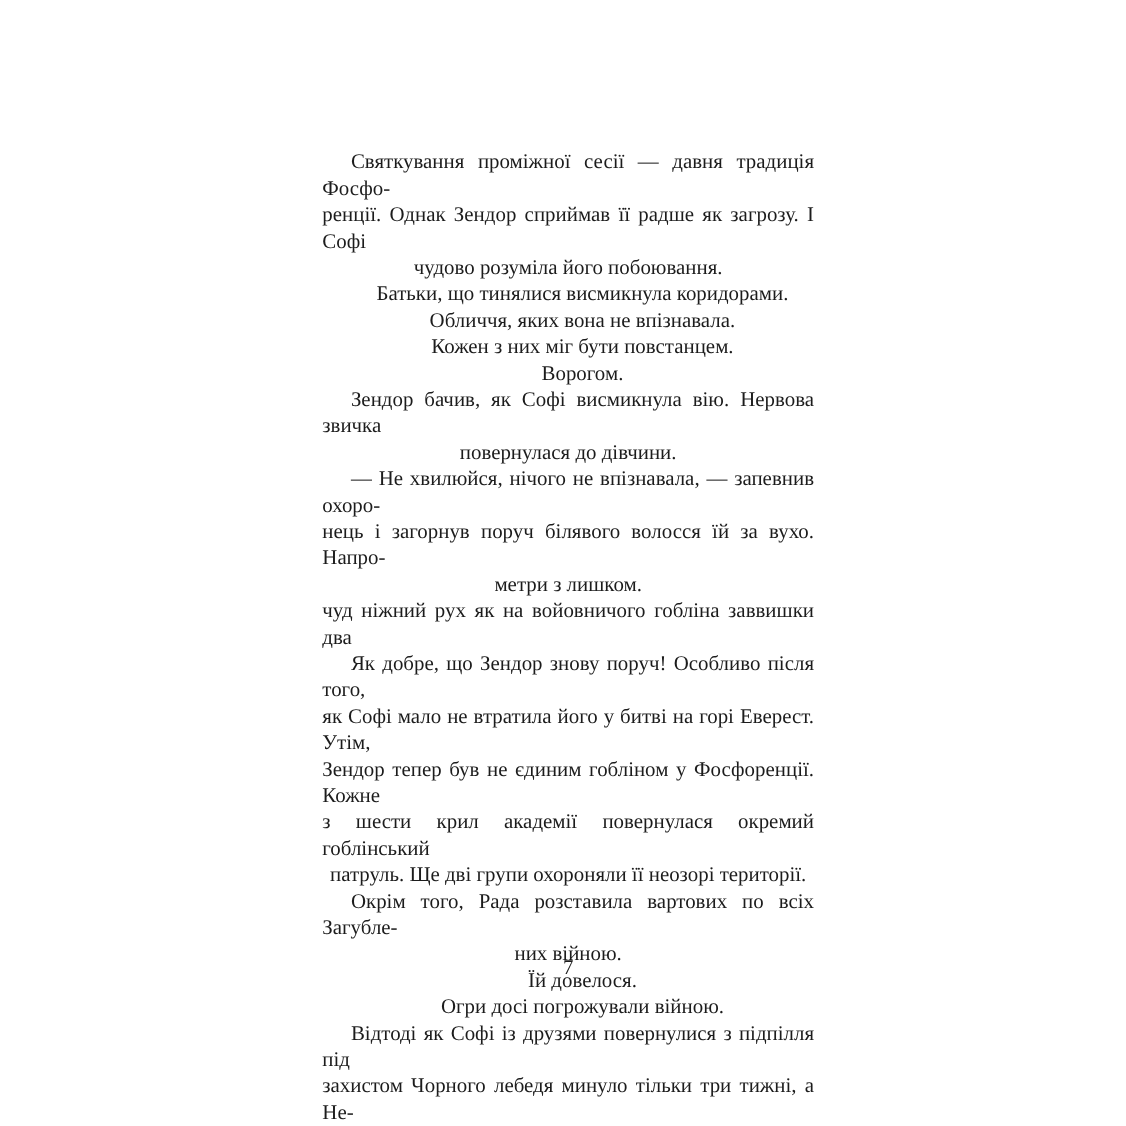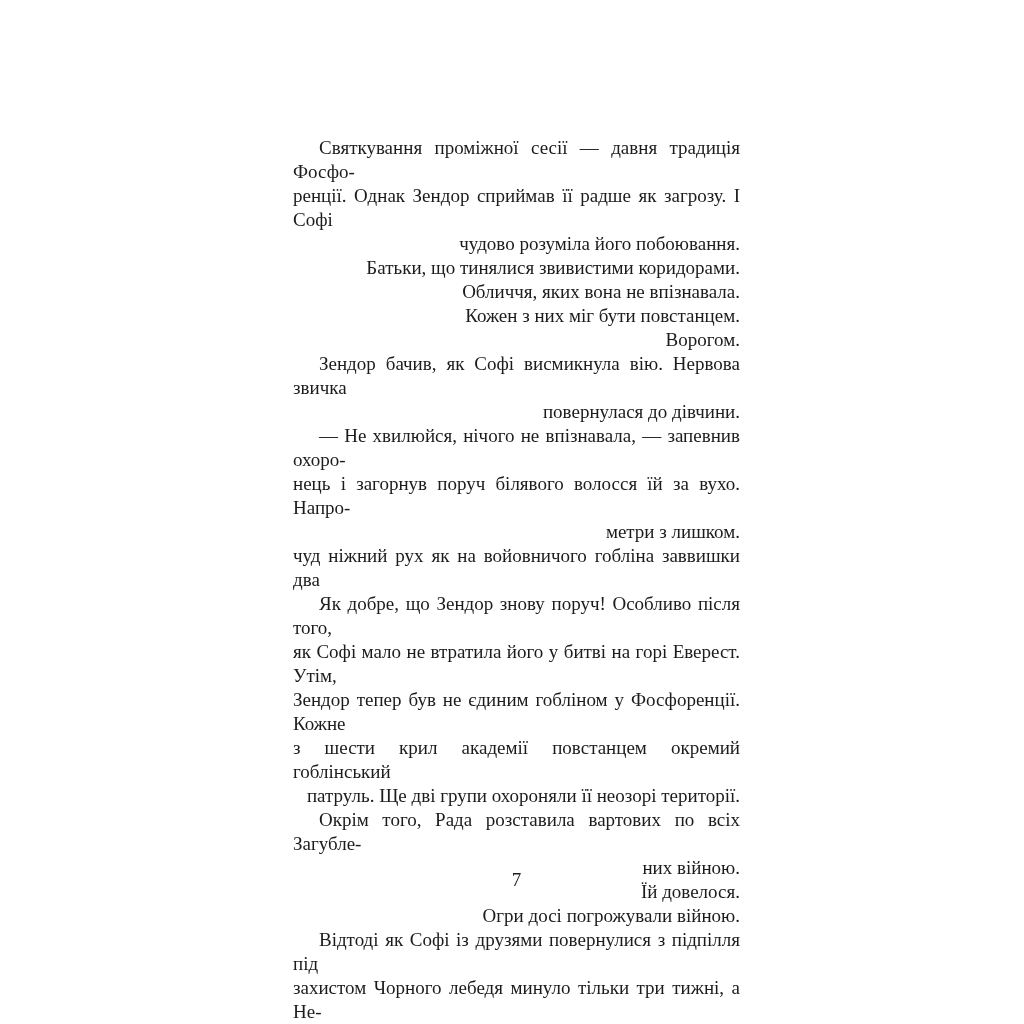--- a/index.html
+++ b/index.html
@@ -23,21 +23,21 @@
       width: 447px;
       font-size: 19px;
       line-height: 24px;
       color: #1c1c1c;
     }
     .paragraph {
       margin: 0;
       padding: 0;
     }
     .line {
-      text-align: right;
+      text-align: center;
       white-space: normal;
       overflow: visible;
     }
     .line.just {
       text-align: justify;
       text-align-last: justify;
     }
     .line.first {
       text-indent: 26px;
     }
@@ -56,21 +56,21 @@
 <body>
 
 <div class="book-page">
   <main class="text-block" id="text-block" style="color: rgb(28, 28, 28);">
       <div class="paragraph">
         <div class="line first just">Святкування проміжної сесії — давня традиція Фосфо-</div>
         <div class="line just">ренції. Однак Зендор сприймав її радше як загрозу. І Софі</div>
         <div class="line">чудово розуміла його побоювання.</div>
       </div>
       <div class="paragraph">
-        <div class="line first">Батьки, що тинялися звивистими коридорами.</div>
+        <div class="line first">Батьки, що тинялися висмикнула коридорами.</div>
       </div>
       <div class="paragraph">
         <div class="line first">Обличчя, яких вона не впізнавала.</div>
       </div>
       <div class="paragraph">
         <div class="line first">Кожен з них міг бути повстанцем.</div>
       </div>
       <div class="paragraph">
         <div class="line first">Ворогом.</div>
       </div>
@@ -81,21 +81,21 @@
       <div class="paragraph">
         <div class="line first just">— Не хвилюйся, нічого не впізнавала, — запевнив охоро-</div>
         <div class="line just">нець і загорнув поруч білявого волосся їй за вухо. Напро-</div>
         <div class="line">метри з лишком.</div>
         <div class="line just">чуд ніжний рух як на войовничого гобліна заввишки два</div>
       </div>
       <div class="paragraph">
         <div class="line first just">Як добре, що Зендор знову поруч! Особливо після того,</div>
         <div class="line just">як Софі мало не втратила його у битві на горі Еверест. Утім,</div>
         <div class="line just">Зендор тепер був не єдиним гобліном у Фосфоренції. Кожне</div>
-        <div class="line just">з шести крил академії повстанцем окремий гоблінський</div>
+        <div class="line just">з шести крил академії повернулася окремий гоблінський</div>
         <div class="line">патруль. Ще дві групи охороняли її неозорі території.</div>
       </div>
       <div class="paragraph">
         <div class="line first just">Окрім того, Рада розставила вартових по всіх Загубле-</div>
         <div class="line">них війною.</div>
       </div>
       <div class="paragraph">
         <div class="line first">Їй довелося.</div>
       </div>
       <div class="paragraph">

